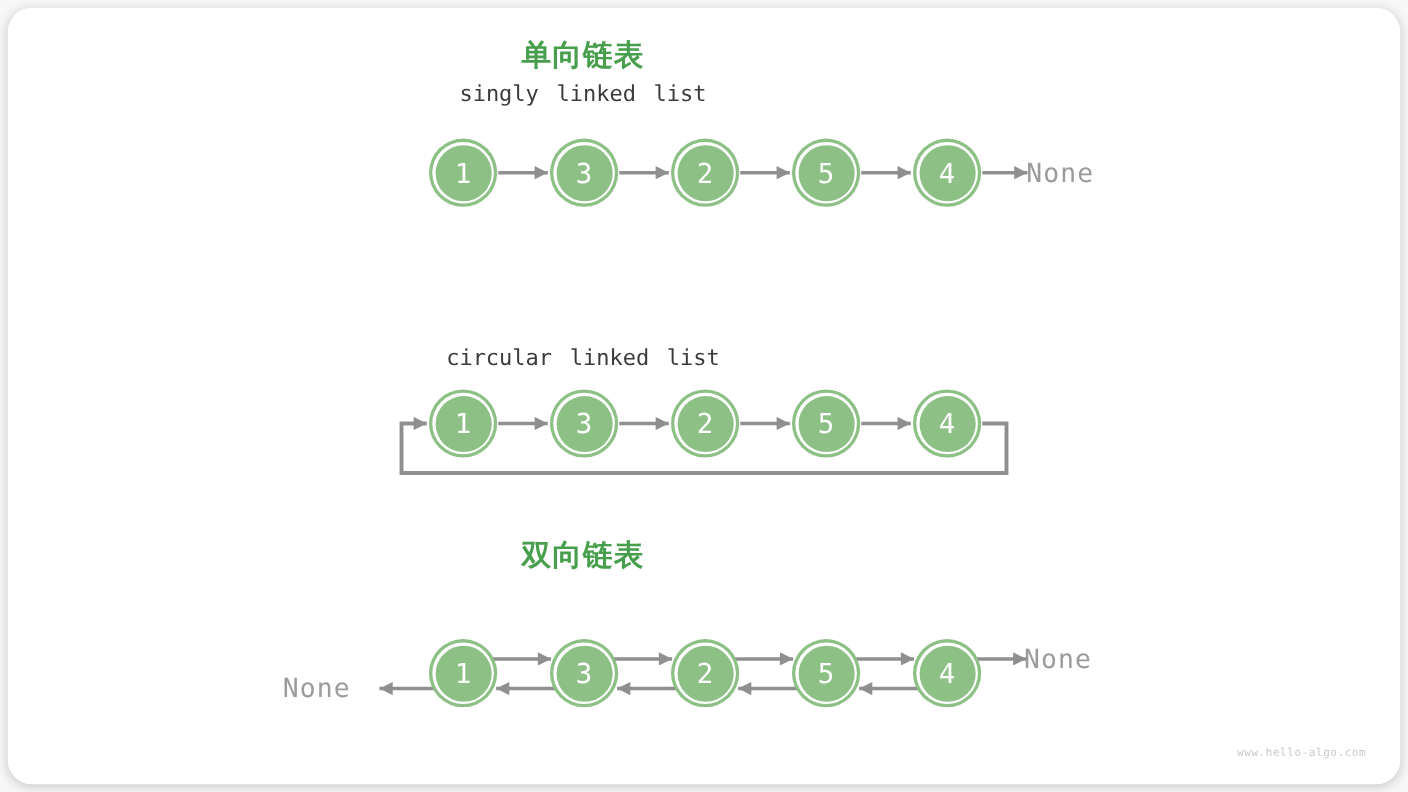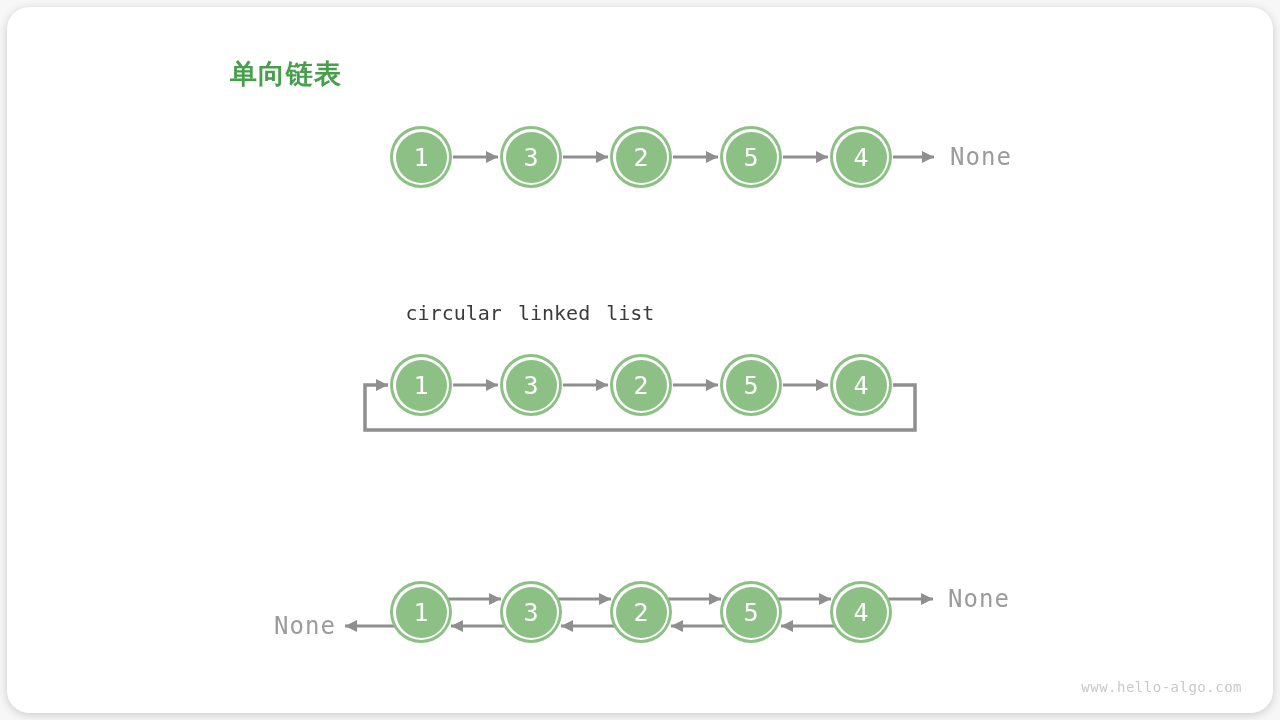--- a/index.html
+++ b/index.html
@@ -7,54 +7,53 @@
     width:1280px;height:720px;position:relative;overflow:hidden;
     background:#f7f7f7;
     font-family:"Liberation Sans","DejaVu Sans",sans-serif;
   }
   #card{
     position:absolute;inset:7px;background:#ffffff;border-radius:22px;
     box-shadow:0 2px 10px rgba(0,0,0,0.18);
   }
   #stage{position:absolute;inset:0;}
   .sec-title{
-    position:absolute;left:230px;width:600px;
+    position:absolute;left:230px;width:600px;text-align:center;
     font-weight:700;font-size:27px;line-height:28px;color:var(--title-green);
     letter-spacing:1px;
-    margin-top:24px;
   }
   .sec-sub{
     position:absolute;left:230px;width:600px;text-align:center;
     font-family:"DejaVu Sans Mono","Liberation Mono",monospace;
     font-size:20px;line-height:24px;color:var(--subtitle-dark);word-spacing:4px;
   }
   .t0{top:36px;} .s0{top:73px;}
-  .t1{top:264px;} .s1{top:301px;}
+  .t1{top:264px;} .s1{top:313px;}
   .t2{top:491px;} .s2{top:528px;}
   .node{position:absolute;width:62px;height:62px;border-radius:50%;background:var(--node-green);}
   .node::before{content:"";position:absolute;inset:3px;background:#ffffff;border-radius:50%;}
   .node-core{
     position:absolute;inset:5.5px;background:var(--node-green);border-radius:50%;
     color:#ffffff;display:flex;align-items:center;justify-content:center;
     font-family:"DejaVu Sans Mono","Liberation Mono",monospace;font-size:25px;
   }
   .none-label{
-    position:absolute;width:96px;height:32px;line-height:32px;text-align:center;
+    position:absolute;width:96px;height:32px;line-height:32px;text-align:left;
     font-family:"DejaVu Sans Mono","Liberation Mono",monospace;
     font-size:24px;letter-spacing:1px;color:var(--none-gray);
   }
   #arrow-svg{position:absolute;left:0;top:0;pointer-events:none;}
   #arrow-svg line, #arrow-svg path.loop{stroke:var(--arrow-gray);fill:none;}
   #arrow-svg line{stroke-width:3.2px;}
   #arrow-svg path.loop{stroke-width:3.5px;stroke-linejoin:miter;}
   #ah path{fill:var(--arrow-gray);}
   #watermark{
     position:absolute;right:38px;top:679px;
     font-family:"DejaVu Sans Mono","Liberation Mono",monospace;
-    font-size:14px;letter-spacing:0.5px;color:var(--watermark-gray);
+    font-size:10px;letter-spacing:0.5px;color:var(--watermark-gray);
   }
 </style>
 </head>
 <body style="--title-green: #479e4c; --node-green: #8cc085; --arrow-gray: #8f8f8f; --none-gray: #9b9b9b; --subtitle-dark: #3b3b3b; --watermark-gray: #c9c9c9;">
 
 <div id="card"></div>
 
 <div id="stage">
   <svg id="arrow-svg" width="1280" height="720" viewBox="0 0 1280 720">
     <defs>
@@ -80,23 +79,25 @@
         <line x1="667" y1="599" x2="721" y2="599" marker-end="url(#ah)"></line>
         <line x1="725" y1="626" x2="671" y2="626" marker-end="url(#ah)"></line>
         <line x1="777" y1="599" x2="831" y2="599" marker-end="url(#ah)"></line>
         <line x1="835" y1="626" x2="781" y2="626" marker-end="url(#ah)"></line>
         <line x1="395" y1="626" x2="345" y2="626" marker-end="url(#ah)"></line>
         <line x1="888" y1="599" x2="933" y2="599" marker-end="url(#ah)"></line>
       </g>
   </svg>
 
   <div class="sec-title t0">单向链表</div>
+  <div class="sec-sub s0">singly linked list</div>
 
   <div class="sec-sub s1">circular linked list</div>
 
+  <div class="sec-title t2">双向链表</div>
 
   <div id="gen-layer">
       <div class="node" style="left: 390px; top: 126px;">
         <div class="node-core">1</div>
       </div>
       <div class="node" style="left: 500px; top: 126px;">
         <div class="node-core">3</div>
       </div>
       <div class="node" style="left: 610px; top: 126px;">
         <div class="node-core">2</div>

